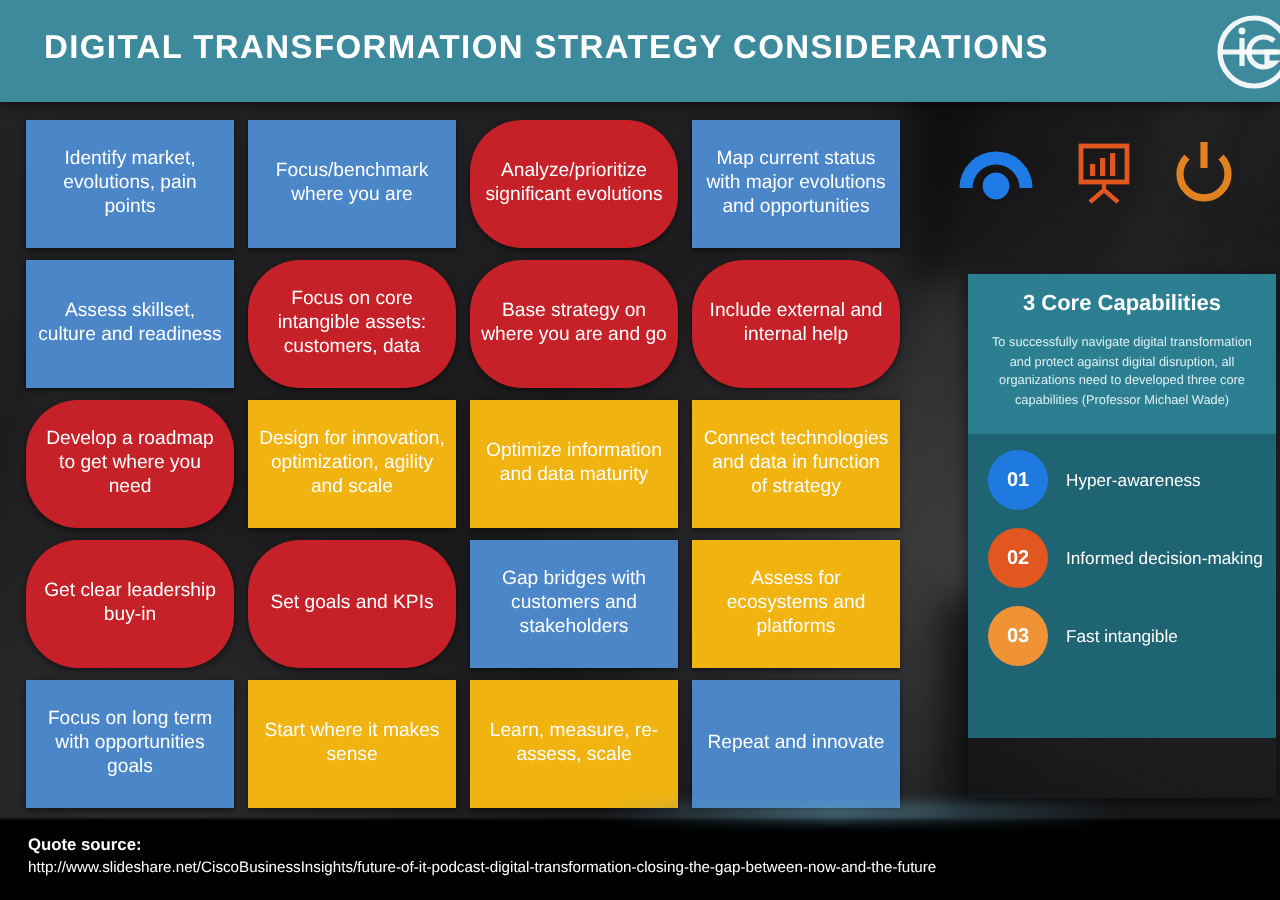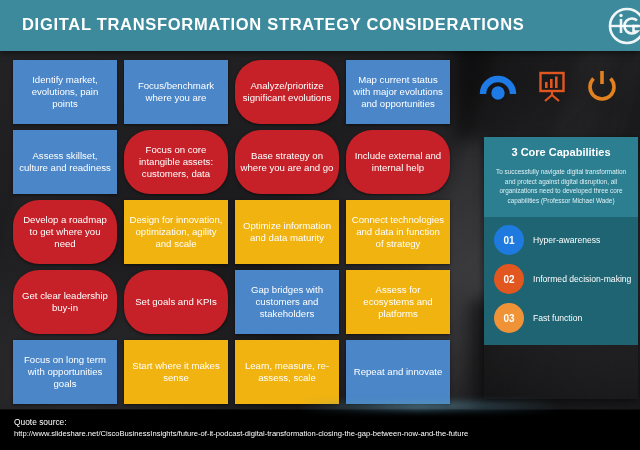--- a/index.html
+++ b/index.html
@@ -128,21 +128,21 @@
     margin-bottom: 9px;
   }
   .panel-desc {
     font-size: 6.4px;
     line-height: 1.5;
     color: #dff0f4;
     text-align: center;
   }
   .panel-body {
     background: #1e6473;
-    height: 128px;
+    height: 152px;
     padding: 8px 0 0 10px;
     box-sizing: border-box;
   }
   .cap {
     display: flex;
     align-items: center;
     margin-bottom: 9px;
   }
   .cap-num {
     width: 30px; height: 30px;
@@ -167,21 +167,21 @@
     position: absolute;
     left: 0; bottom: 0;
     width: 640px; height: 40px;
     background: #000000;
     border-top: 1px solid #0d0d0f;
   }
   .footer-label {
     position: absolute;
     left: 14px; top: 7px;
     font-size: 8.4px;
-    font-weight: normal;
+    font-weight: bold;
     color: #ffffff;
   }
   .footer-url {
     position: absolute;
     left: 14px; top: 19px;
     font-size: 7.6px;
     color: #ffffff;
     white-space: nowrap;
   }
   .footer-glow {
@@ -271,21 +271,21 @@
       <div class="cap">
         <div class="cap-num" style="background:#1f7ae0">01</div>
         <div class="cap-label">Hyper-awareness</div>
       </div>
       <div class="cap">
         <div class="cap-num" style="background:#e2561f">02</div>
         <div class="cap-label">Informed decision-making</div>
       </div>
       <div class="cap">
         <div class="cap-num" style="background:#f09337">03</div>
-        <div class="cap-label">Fast function</div>
+        <div class="cap-label">Fast intangible</div>
       </div>
     </div>
   </div>
 
   <div class="footer">
     <div class="footer-glow"></div>
     <div class="footer-label">Quote source:</div>
     <div class="footer-url">http://www.slideshare.net/CiscoBusinessInsights/future-of-it-podcast-digital-transformation-closing-the-gap-between-now-and-the-future</div>
   </div>
 

